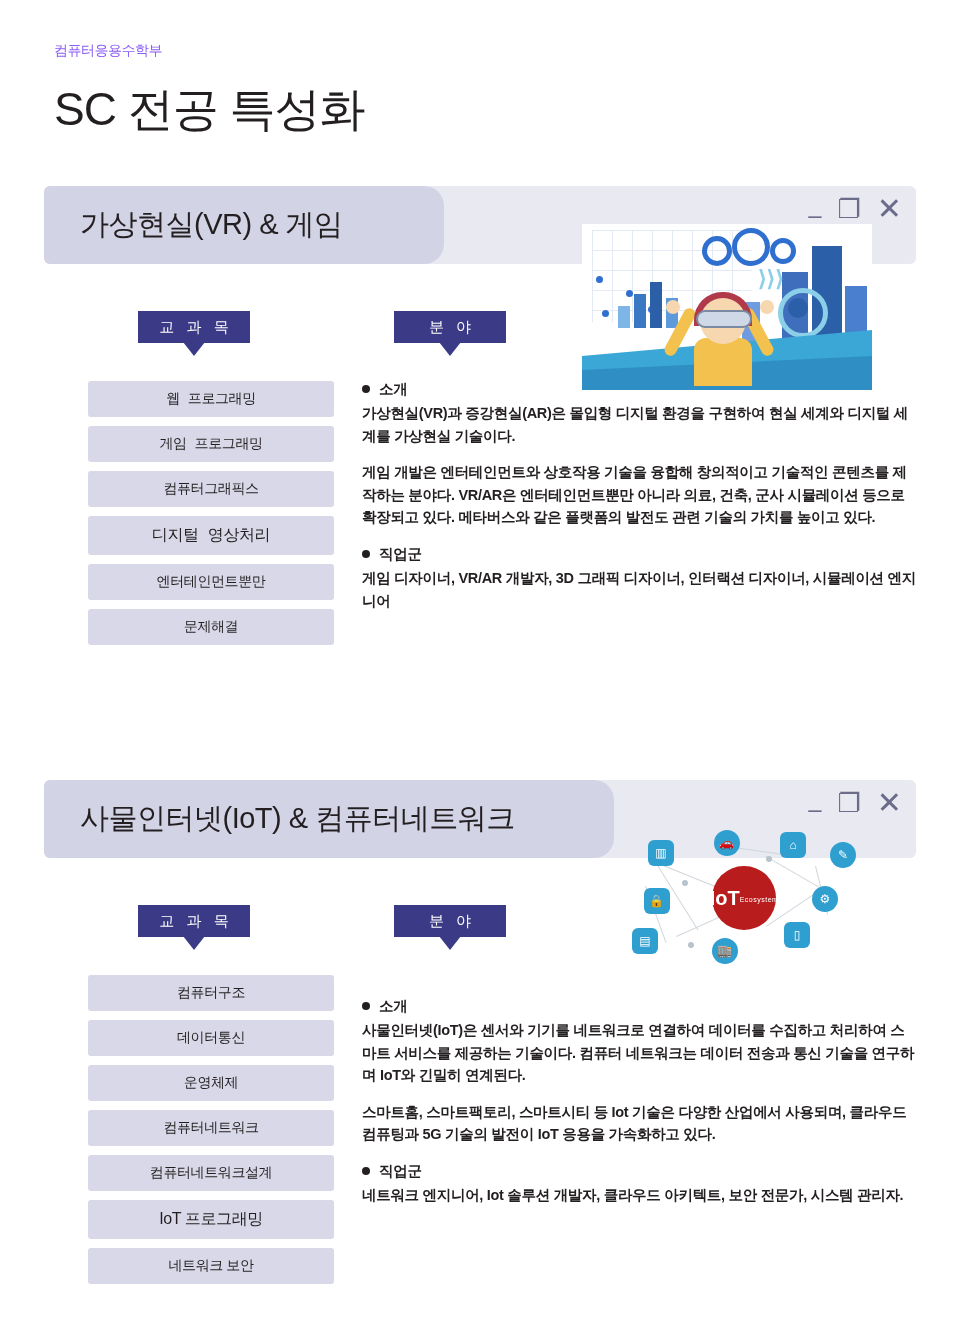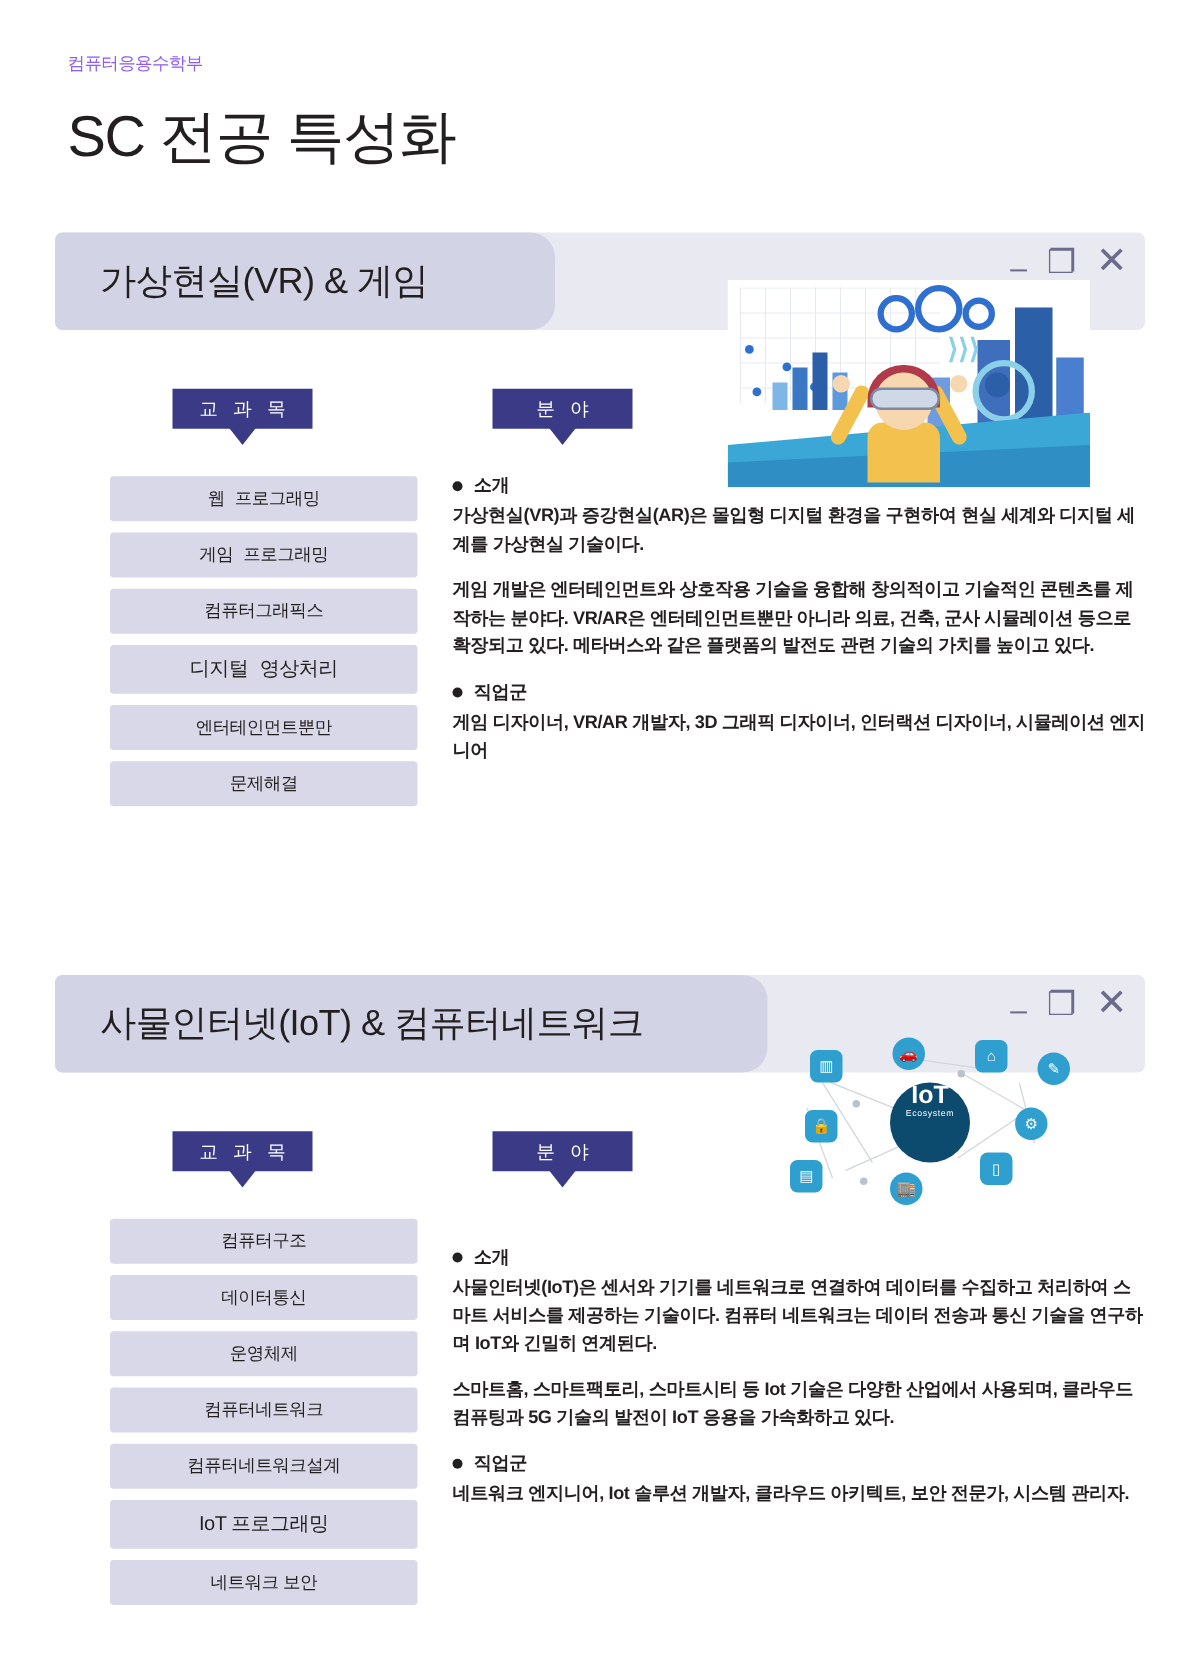--- a/index.html
+++ b/index.html
@@ -253,22 +253,22 @@
   .wave.w1 { left:176px; top:42px; }
   .dots-line { position:absolute; left:14px; top:52px; width:70px; height:44px; }
   .dotpt { position:absolute; width:7px; height:7px; border-radius:50%; background:#2f6fd0; }
 
   
   .illus2 {
     position:absolute; left:616px; top:826px; width:256px; height:140px;
   }
   .iot-center {
     position:absolute; left:96px; top:40px; width:64px; height:64px; border-radius:50%;
-    background:#0c4a6e; color:#fff; display:flex; flex-direction:column;
-    align-items:center; justify-content:flex-start;
+    background:#b91c1c; color:#fff; display:flex; flex-direction:row;
+    align-items:center; justify-content:center;
   }
   .iot-center .t1 { font-size:20px; font-weight:bold; line-height:1; }
   .iot-center .t2 { font-size:7px; letter-spacing:0.5px; margin-top:2px; }
   .iot-node {
     position:absolute; width:26px; height:26px; border-radius:50%;
     background:#2f9fd0; color:#fff; font-size:12px;
     display:flex; align-items:center; justify-content:center;
   }
   .iot-node.sq { border-radius:6px; }
   .iot-dot {

